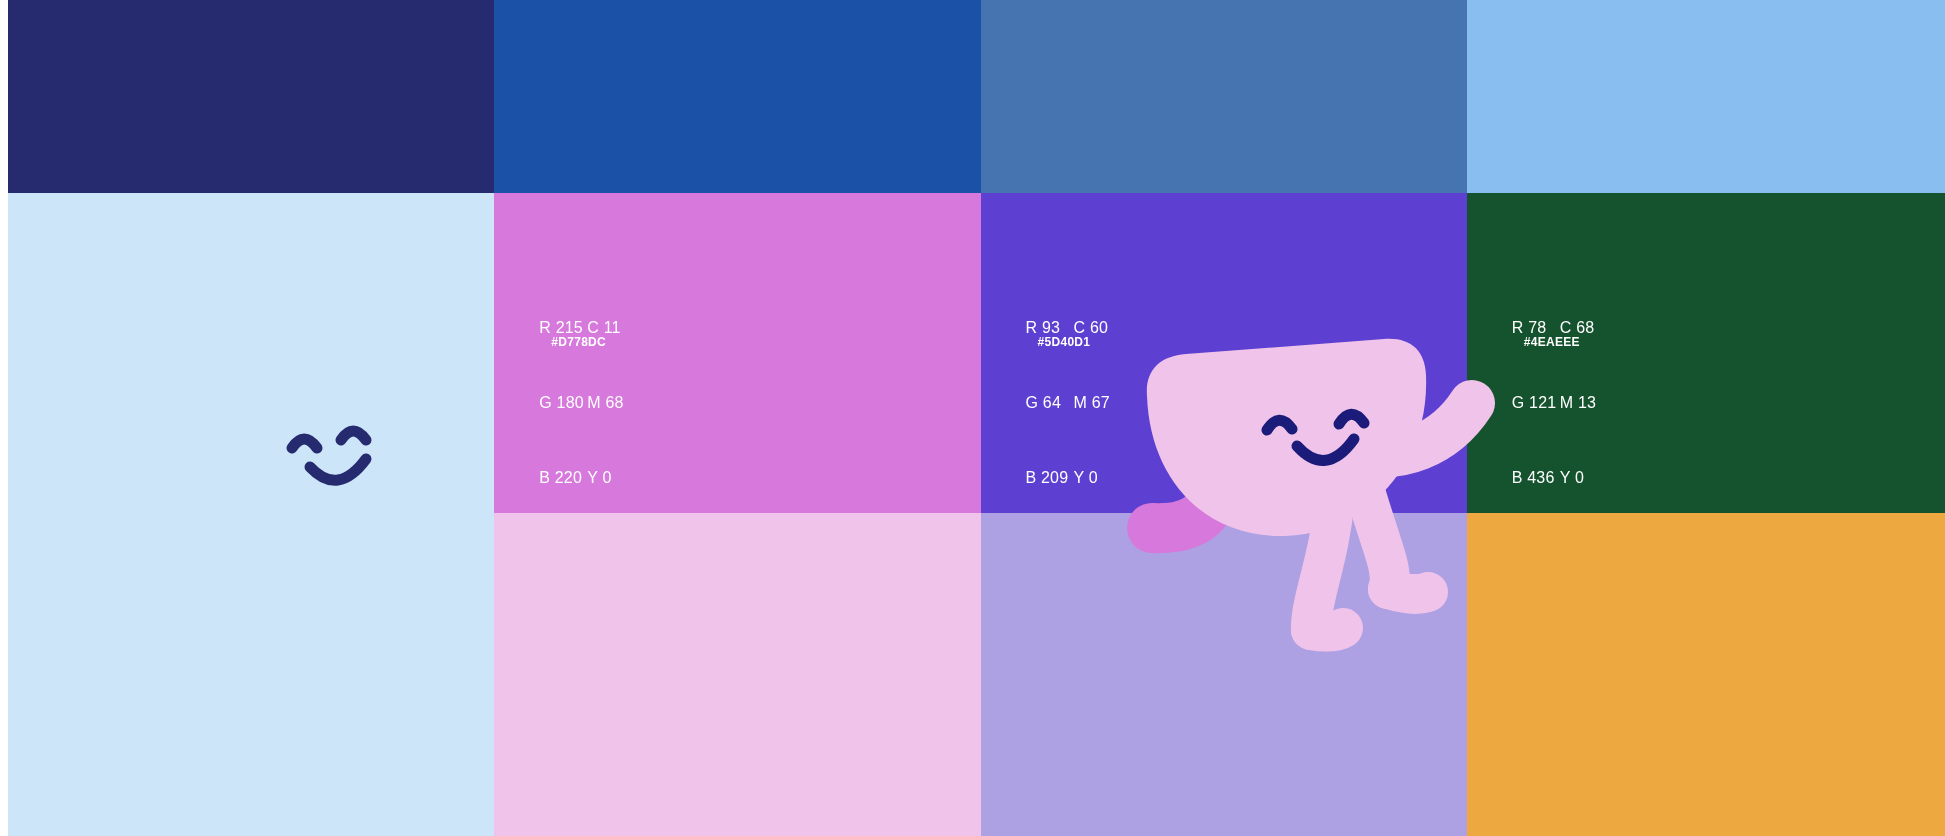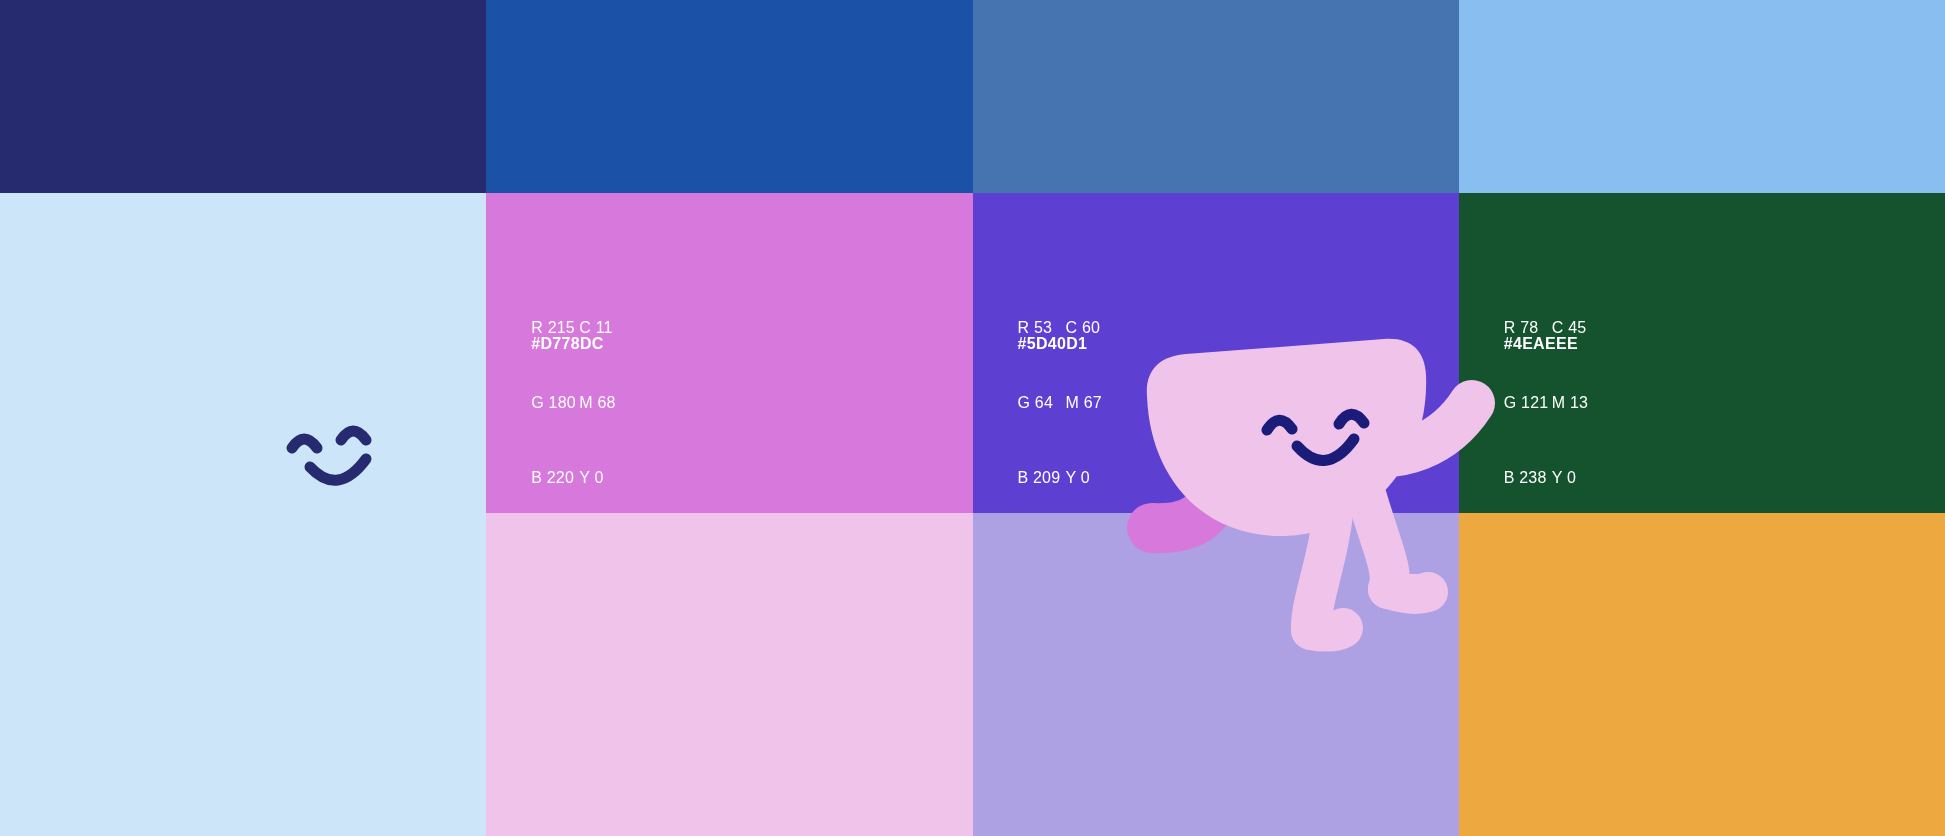--- a/index.html
+++ b/index.html
@@ -18,21 +18,21 @@
   }
 
   
   .grid {
     position:absolute;
     inset:0;
     display:grid;
     grid-template-columns:repeat(4, 486.25px);
     grid-template-rows:193px 320px 323px;
   }
-  .cell { position:relative; width:100%; height:100%; }
+  .cell { position:relative; width:100%; height:100%;margin-left:8px; }
 
   
   .cell.span2 { grid-row:2 / span 2; }
 
   
   .spec {
     position:absolute;
     left:45px;
     top:22px;
     color:#ffffff;
@@ -42,24 +42,24 @@
     white-space:pre;
   }
   .spec-rows { display:block; }
   .spec-line { display:flex; }
   .spec-line .lhs { display:inline-block; width:48px; }
   .spec-line .rhs { display:inline-block; }
   .spec-line.k-only .lhs { width:48px; visibility:hidden; }
 
   .hex {
     position:absolute;
-    left:45px;
+    left:57px;
     top:142px;
     color:#ffffff;
-    font-size:16px;
+    font-size:12px;
     font-weight:bold;
     letter-spacing:0.3px;
   }
 
   
   #mascots {
     position:absolute;
     inset:0;
     pointer-events:none;
   }
@@ -98,21 +98,21 @@
           </div>
         </div>
       </div>
       <div class="hex">#D778DC</div>
     </div>
 
     <div class="cell" style="background-color: rgb(93, 64, 209);">
       <div class="spec">
         <div class="spec-rows">
           <div class="spec-line">
-            <span class="lhs">R 53</span>
+            <span class="lhs">R 93</span>
             <span class="rhs">C 60</span>
           </div>
           <div class="spec-line">
             <span class="lhs">G 64</span>
             <span class="rhs">M 67</span>
           </div>
           <div class="spec-line">
             <span class="lhs">B 209</span>
             <span class="rhs">Y 0</span>
           </div>
@@ -123,28 +123,28 @@
         </div>
       </div>
       <div class="hex">#5D40D1</div>
     </div>
 
     <div class="cell" style="background-color: #14532d;">
       <div class="spec">
         <div class="spec-rows">
           <div class="spec-line">
             <span class="lhs">R 78</span>
-            <span class="rhs">C 45</span>
+            <span class="rhs">C 68</span>
           </div>
           <div class="spec-line">
             <span class="lhs">G 121</span>
             <span class="rhs">M 13</span>
           </div>
           <div class="spec-line">
-            <span class="lhs">B 238</span>
+            <span class="lhs">B 436</span>
             <span class="rhs">Y 0</span>
           </div>
           <div class="spec-line k-only">
             <span class="lhs"></span>
             <span class="rhs">K 0</span>
           </div>
         </div>
       </div>
       <div class="hex">#4EAEEE</div>
     </div>

